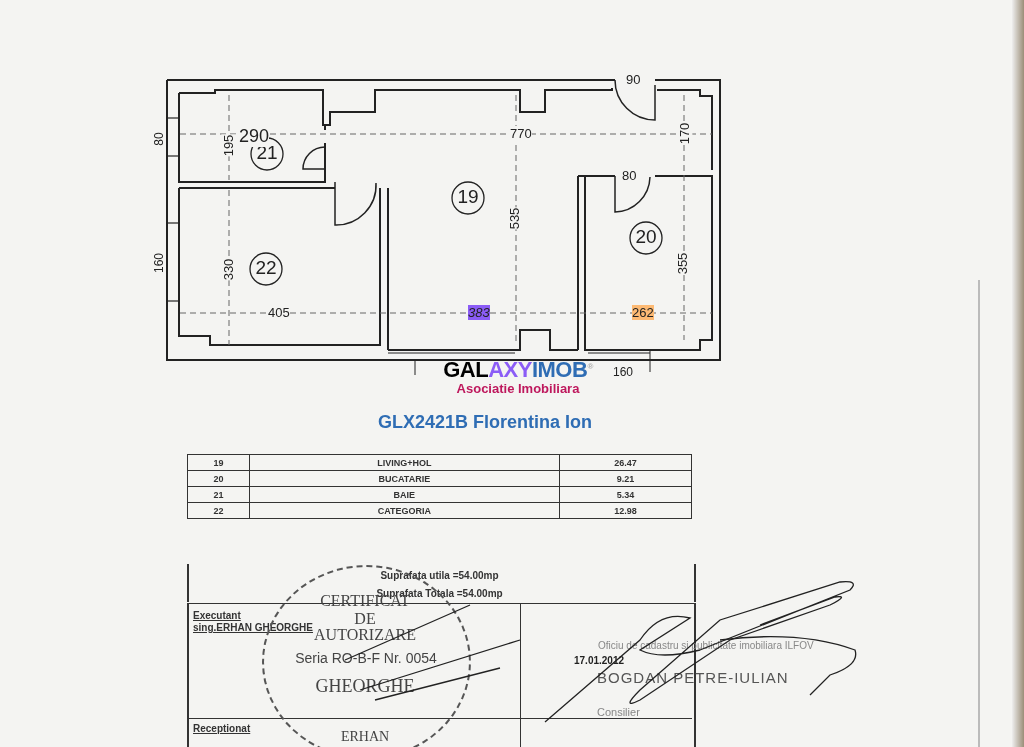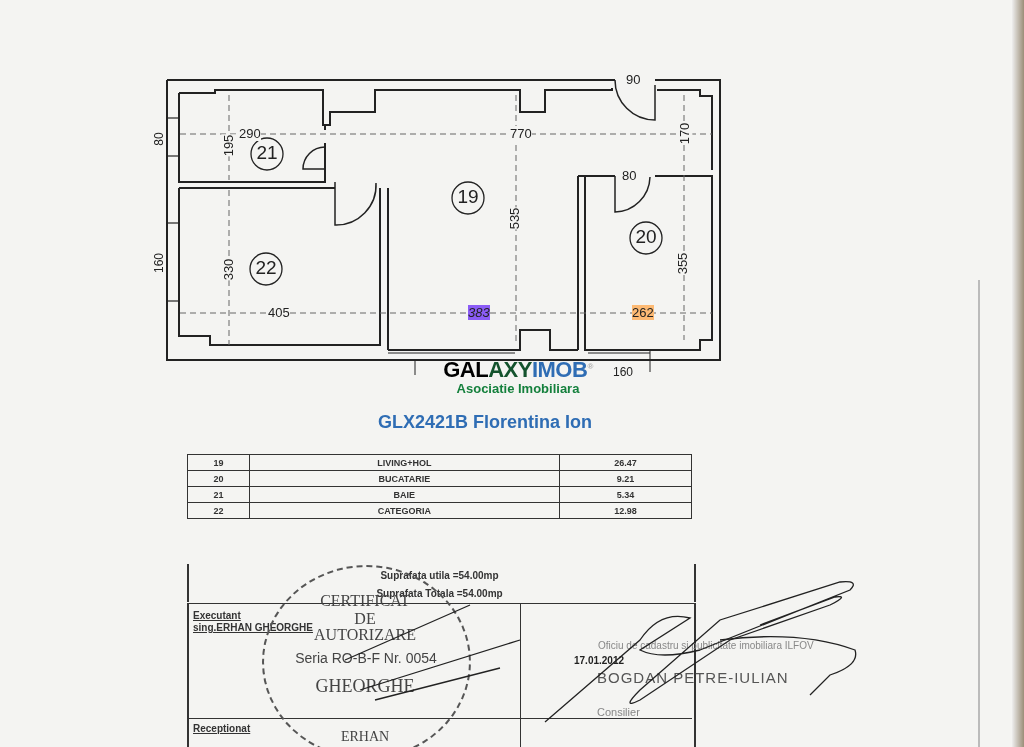--- a/index.html
+++ b/index.html
@@ -2,21 +2,21 @@
 <html><head>
 <meta charset="utf-8">
 <style>
   html,body{margin:0;padding:0;}
   body{width:1024px;height:747px;background:#f4f4f2;position:relative;overflow:hidden;font-family:"Liberation Sans",sans-serif;color:#222;}
   .paper-edge{position:absolute;left:978px;top:280px;width:2px;height:467px;background:#bbb;}
   .right-strip{position:absolute;left:1012px;top:0;width:12px;height:747px;background:linear-gradient(90deg,#eee,#9b8e78);}
   .plan{position:absolute;left:0;top:0;width:1024px;height:400px;}
   .logo{position:absolute;left:418px;top:356px;width:200px;text-align:center;}
   .logo-main{font-family:"Liberation Sans",sans-serif;font-weight:900;font-size:22px;letter-spacing:-0.5px;line-height:22px;}
-  .logo-sub{color:#15803d;font-weight:bold;font-size:13px;line-height:14px;margin-top:1px;}
+  .logo-sub{color:#be185d;font-weight:bold;font-size:13px;line-height:14px;margin-top:1px;}
   .listing{position:absolute;left:378px;top:412px;color:#2f6db4;font-weight:bold;font-size:18px;}
   table.rooms{position:absolute;left:187px;top:454px;width:505px;border-collapse:collapse;font-size:9px;font-weight:bold;color:#333;}
   table.rooms td,table.rooms th{border:1px solid #333;text-align:center;padding:0;height:15px;}
   table.rooms th{height:34px;font-size:9.5px;color:#444;}
   .totals{position:absolute;left:187px;top:566px;width:505px;font-size:10px;font-weight:bold;color:#333;text-align:center;}
   .sig-box{position:absolute;left:187px;top:603px;width:505px;height:144px;border-left:2px solid #333;border-right:2px solid #333;border-top:1px solid #333;}
   .sig-divider{position:absolute;left:520px;top:603px;width:1px;height:144px;background:#333;}
   .lbl{position:absolute;font-size:10px;font-weight:bold;text-decoration:underline;color:#333;}
   .stamp{position:absolute;left:262px;top:565px;width:205px;height:190px;border:2px dashed #555;border-radius:50%;}
   .stamp-text{position:absolute;font-family:"Liberation Serif",serif;color:#444;text-align:center;}
@@ -78,39 +78,39 @@
     <circle cx="646" cy="238" r="16"></circle>
     <circle cx="266" cy="269" r="16"></circle>
   </g>
 </svg>
 
 <div style="position:absolute;left:251px;top:142px;width:32px;text-align:center;font-size:19px;">21</div>
 <div style="position:absolute;left:452px;top:186px;width:32px;text-align:center;font-size:19px;">19</div>
 <div style="position:absolute;left:630px;top:226px;width:32px;text-align:center;font-size:19px;">20</div>
 <div style="position:absolute;left:250px;top:257px;width:32px;text-align:center;font-size:19px;">22</div>
 
-<div style="position:absolute;left:239px;top:126px;font-size:13px;background:#f4f4f2;">290</div>
+<div style="position:absolute;left:239px;top:126px;font-size:18px;background:#f4f4f2;">290</div>
 <div style="position:absolute;left:218px;top:138px;font-size:13px;transform:rotate(-90deg);background:#f4f4f2;">195</div>
 <div style="position:absolute;left:152px;top:132px;font-size:12px;transform:rotate(-90deg);">80</div>
 <div style="position:absolute;left:149px;top:256px;font-size:12px;transform:rotate(-90deg);">160</div>
 <div style="position:absolute;left:510px;top:126px;font-size:13px;background:#f4f4f2;">770</div>
 <div style="position:absolute;left:626px;top:72px;font-size:13px;background:#f4f4f2;">90</div>
 <div style="position:absolute;left:674px;top:126px;font-size:13px;transform:rotate(-90deg);background:#f4f4f2;">170</div>
 <div style="position:absolute;left:622px;top:168px;font-size:13px;background:#f4f4f2;">80</div>
 <div style="position:absolute;left:504px;top:211px;font-size:13px;transform:rotate(-90deg);background:#f4f4f2;">535</div>
 <div style="position:absolute;left:218px;top:262px;font-size:13px;transform:rotate(-90deg);background:#f4f4f2;">330</div>
 <div style="position:absolute;left:672px;top:256px;font-size:13px;transform:rotate(-90deg);background:#f4f4f2;">355</div>
 <div style="position:absolute;left:268px;top:305px;font-size:13px;background:#f4f4f2;">405</div>
 <div style="position:absolute;left:468px;top:305px;font-size:13px;background:#8b5cf6;font-style:italic;">383</div>
 <div style="position:absolute;left:632px;top:305px;font-size:13px;background:#fdba74;">262</div>
 <div style="position:absolute;left:613px;top:365px;font-size:12px;">160</div>
 
 <div class="logo">
   <div class="logo-main">
-    <span style="color:#000000">GAL</span><span style="color:#14532d">AXY</span><span style="color:#2f6db4">IMOB</span><sup style="font-size:8px;color:#aaa">®</sup>
+    <span style="color:#000000">GAL</span><span style="color:#8b5cf6">AXY</span><span style="color:#2f6db4">IMOB</span><sup style="font-size:8px;color:#aaa">®</sup>
   </div>
   <div class="logo-sub">Asociatie Imobiliara</div>
 </div>
 
 <div class="listing">GLX2421B Florentina Ion</div>
 
 <table class="rooms">
   <tbody>
   <tr>
     <td>19</td>

